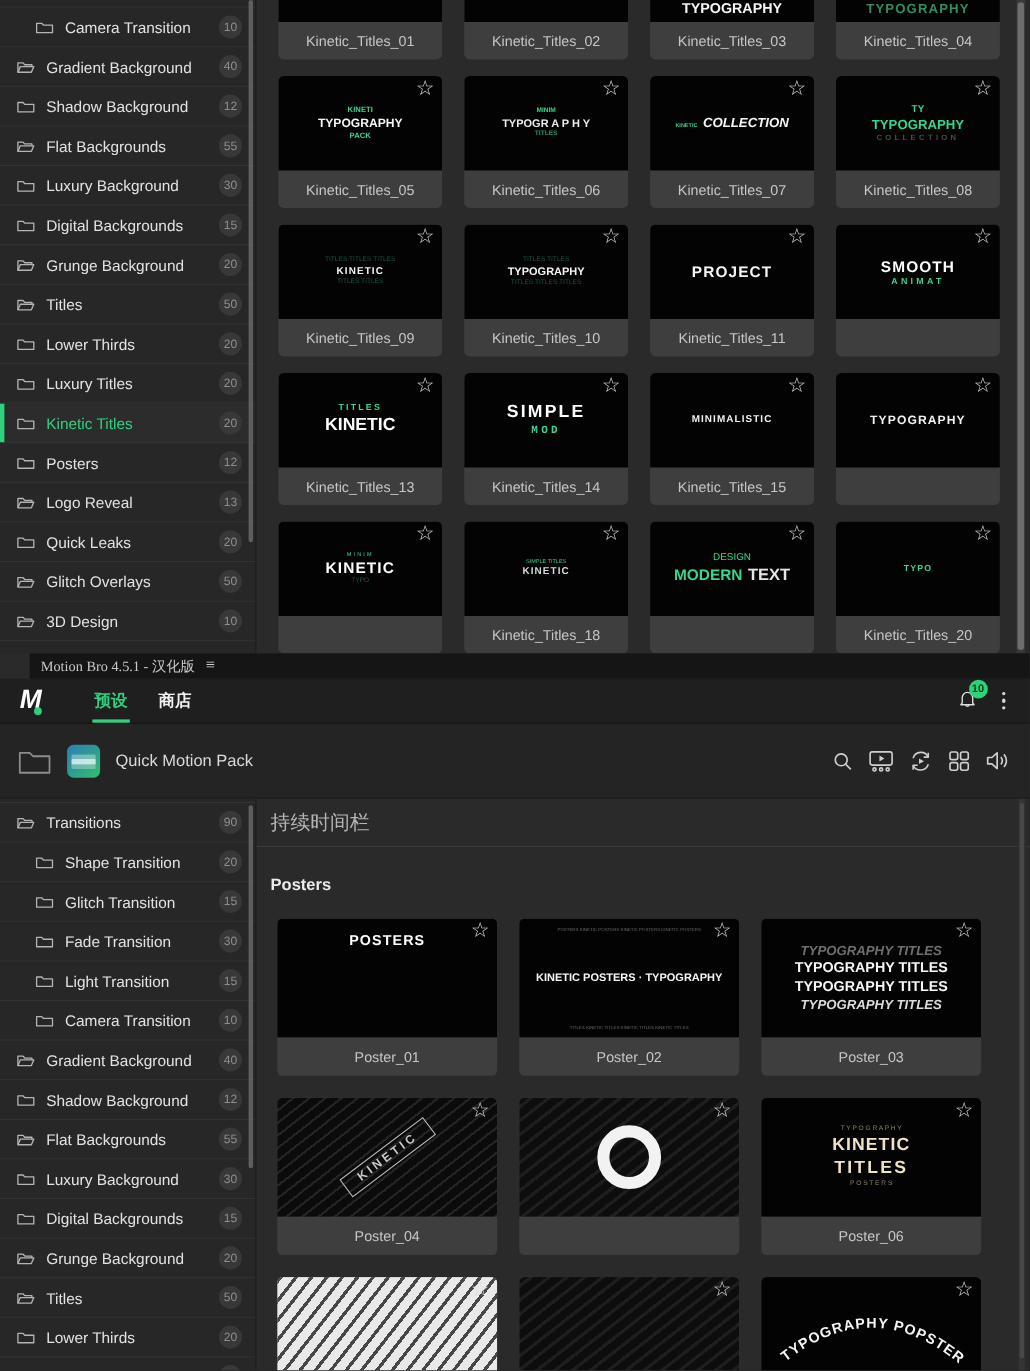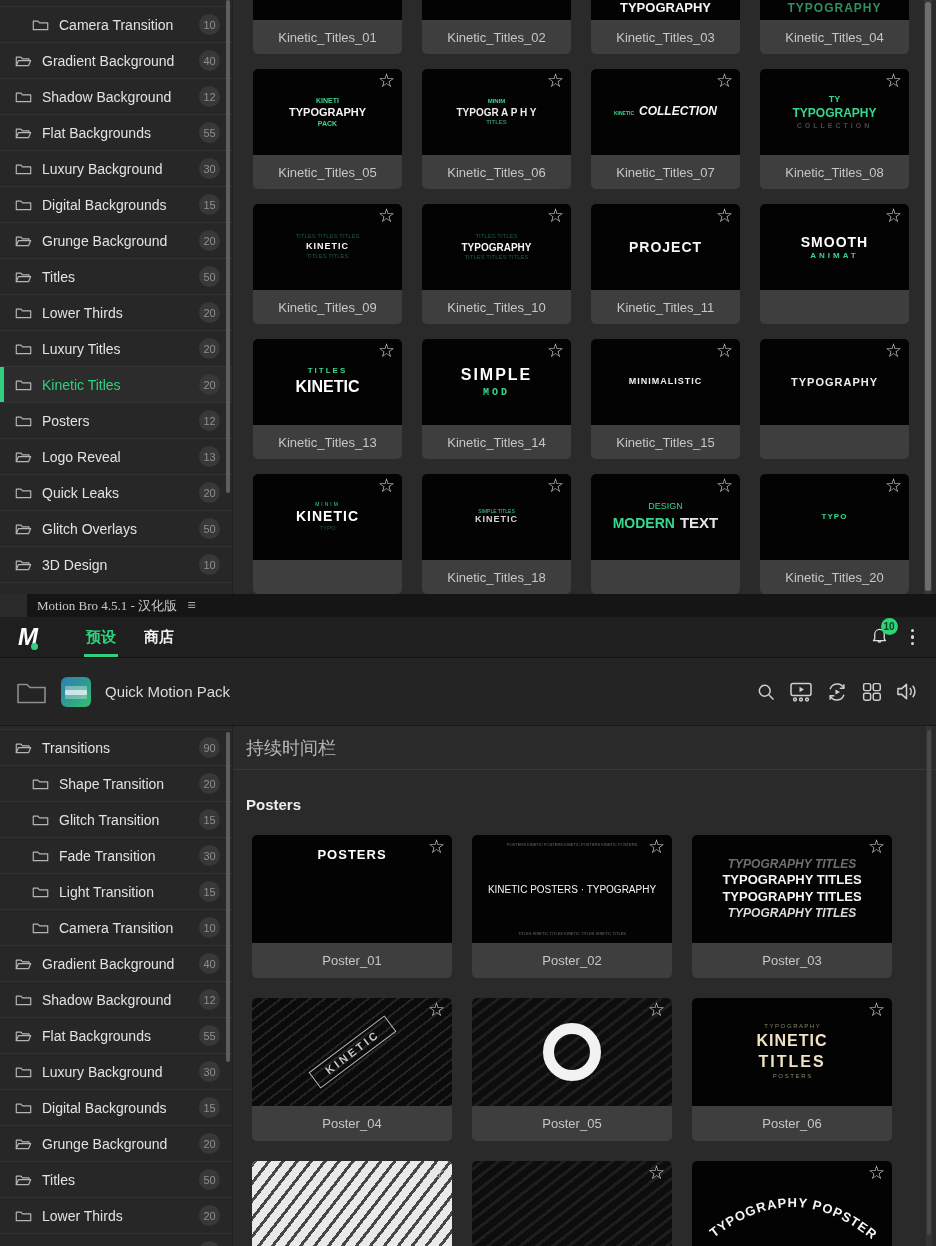--- a/index.html
+++ b/index.html
@@ -731,21 +731,21 @@
             </div>
             <div class="cap">Poster_01</div>
           </div>
           <div class="card pcard">
             <div class="thumb pos-spread">
               <span class="star">☆</span>
               <div class="art-line">
                 <span style="color: rgb(106, 106, 106); font-size: 4px;">POSTERS   KINETIC POSTERS   KINETIC POSTERS   KINETIC POSTERS</span>
               </div>
               <div class="art-line">
-                <span style="color: rgb(245, 245, 245); font-size: 10px; font-weight: normal;">KINETIC POSTERS · TYPOGRAPHY</span>
+                <span style="color: rgb(245, 245, 245); font-size: 10px; font-weight: bold;">KINETIC POSTERS · TYPOGRAPHY</span>
               </div>
               <div class="art-line">
                 <span style="color: rgb(106, 106, 106); font-size: 4px;">TITLES   KINETIC TITLES   KINETIC TITLES   KINETIC TITLES</span>
               </div>
             </div>
             <div class="cap">Poster_02</div>
           </div>
           <div class="card pcard">
             <div class="thumb">
               <span class="star">☆</span>
@@ -769,21 +769,20 @@
               <span class="star">☆</span>
               <span class="boxbig">KINETIC</span>
             </div>
             <div class="cap">Poster_04</div>
           </div>
           <div class="card pcard">
             <div class="thumb pat-dark2">
               <span class="star">☆</span>
               <div class="ring"></div>
             </div>
-            <div class="cap">Poster_05</div>
           </div>
           <div class="card pcard">
             <div class="thumb">
               <span class="star">☆</span>
               <div class="art-line">
                 <span style="color: rgb(141, 132, 104); font-size: 6px;">T Y P O G R A P H Y</span>
               </div>
               <div class="art-line">
                 <span style="color: rgb(239, 227, 196); font-size: 16px; font-weight: bold; letter-spacing: 1px;">KINETIC</span>
               </div>

